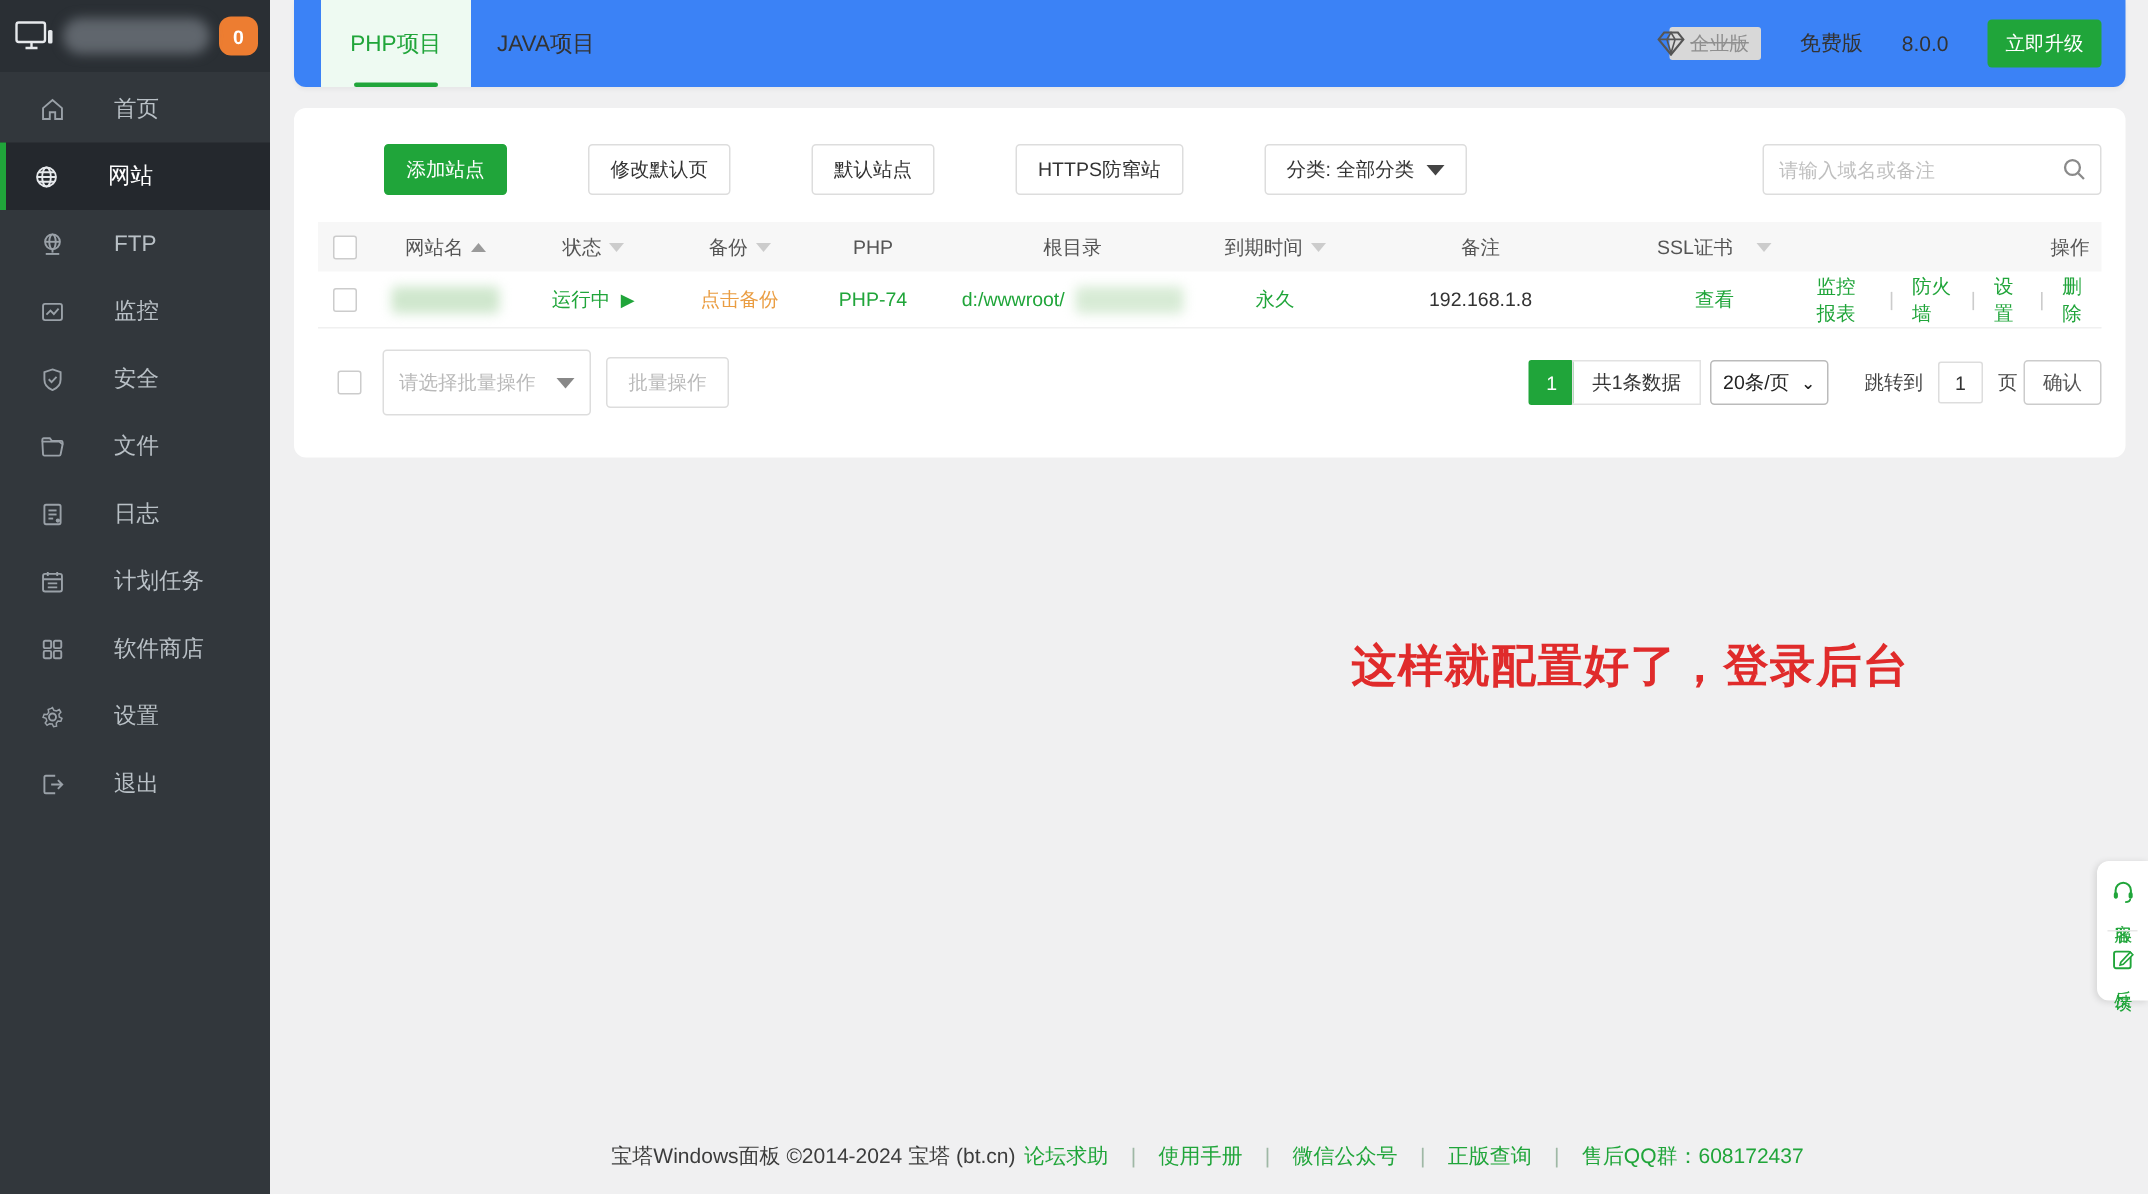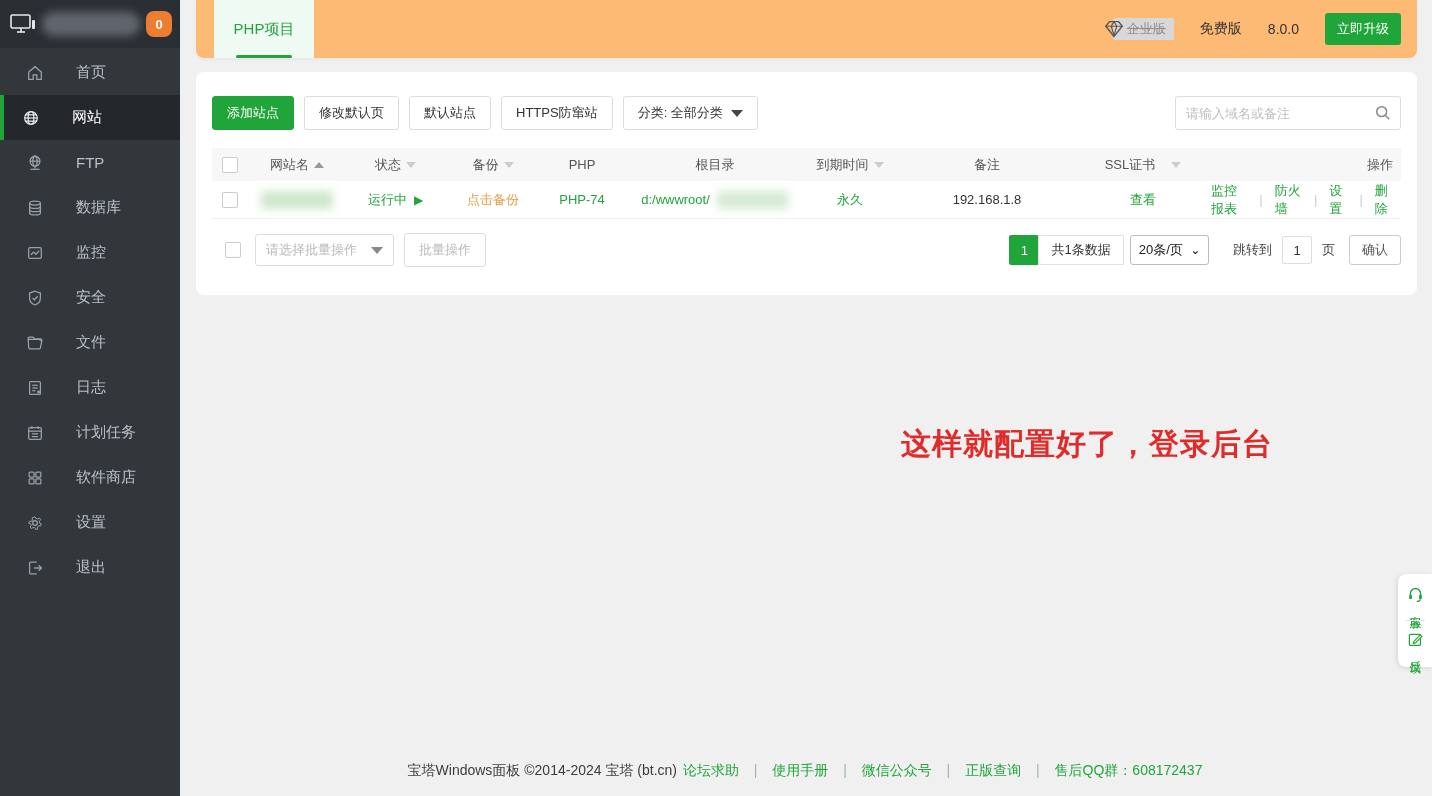--- a/index.html
+++ b/index.html
@@ -34,21 +34,21 @@
   }
   .menu-item svg { width:18px; height:18px; stroke:#9aa1a8; fill:none; stroke-width:1.4; flex:0 0 auto; }
   .menu-item.active {
     background:#24282d; color:#fff; border-left:4px solid #20a53a;
     padding-left:18px;
   }
   .menu-item.active svg { stroke:#e6e9ec; }
   
   .main { margin-left:180px; position:relative; height:796px; }
   .tabbar {
-    margin:0 15px 0 16px; height:58px; background:#fdba74;
+    margin:0 15px 0 16px; height:58px; background:#3b82f6;
     border-radius:0 0 8px 8px; display:flex; align-items:stretch;
     box-shadow:0 2px 3px rgba(0,0,0,0.04); position:relative;
   }
   .tab {
     width:100px; display:flex; align-items:center; justify-content:center;
     font-size:15px; color:#333; cursor:pointer; position:relative;
   }
   .tab:first-child { margin-left:18px; }
   .tab.active { color:#20a53a; background:#eefaf2; }
   .tab.active::after {
@@ -74,21 +74,21 @@
   }
   
   .card {
     margin:14px 15px 0 16px; background:#fff; border-radius:8px;
     padding:24px 16px 28px 16px; position:relative;
   }
   .toolbar { display:flex; align-items:center; gap:10px; }
   .btn {
     height:34px; padding:0 14px; font-size:13px; background:#fff;
     border:1px solid #ddd; border-radius:3px; color:#333; cursor:pointer;
-    display:inline-flex; align-items:center; gap:8px;
+    display:inline-flex; align-items:center; gap:8px;margin-left:44px;
   }
   .btn.primary { background:#20a53a; border-color:#20a53a; color:#fff; }
   .caret-down {
     width:0; height:0; border-left:6px solid transparent;
     border-right:6px solid transparent; border-top:7px solid #444;
   }
   .search-box {
     margin-left:auto; position:relative; width:226px;
   }
   .search-box input {
@@ -143,21 +143,21 @@
     filter:blur(4px);
   }
   .blur-root {
     width:72px; height:18px; border-radius:3px; background:#d7ebd5;
     filter:blur(4px); margin-left:2px;
   }
   .play { font-size:12px; margin-left:2px; }
   
   .bottom-bar { display:flex; align-items:center; margin-top:14px; }
   .fake-select {
-    height:32px; border:1px solid #ddd; border-radius:3px; background:#fff;
+    height:44px; border:1px solid #ddd; border-radius:3px; background:#fff;
     display:inline-flex; align-items:center; gap:14px; padding:0 10px;
     font-size:13px; color:#b9b9b9; cursor:pointer; margin-left:14px;
   }
   .fake-select .caret-down { border-top-color:#888; }
   .btn.muted { color:#b9b9b9; margin-left:10px; }
   .pager { margin-left:auto; display:flex; align-items:center; font-size:13px; }
   .page-num {
     width:30px; height:30px; background:#20a53a; color:#fff;
     display:flex; align-items:center; justify-content:center;
     border-radius:2px; cursor:pointer;
@@ -173,21 +173,21 @@
   }
   .page-size .vcaret { font-size:11px; color:#222; font-weight:bold; }
   .jump-label { margin-left:24px; color:#444; }
   .jump-input {
     width:30px; height:28px; border:1px solid #ddd; border-radius:2px;
     text-align:center; font-size:13px; margin:0 10px; color:#333;
     outline:none; font-family:inherit;
   }
   .confirm-btn {
     height:30px; padding:0 12px; border:1px solid #ccc; border-radius:3px;
-    background:#fff; color:#555; font-size:13px; margin-left:14px;
+    background:#fff; color:#555; font-size:13px; margin-left:4px;
     cursor:pointer;
   }
   .page-word { color:#444; }
   
   .annotation {
     position:absolute; left:721px; top:424px; font-size:30px;
     font-weight:bold; color:#e02b2b; letter-spacing:1px; white-space:nowrap;
   }
   
   .float-widget {
@@ -250,29 +250,20 @@
           <circle cx="10" cy="8" r="5.5"></circle>
           <ellipse cx="10" cy="8" rx="2.4" ry="5.5"></ellipse>
           <line x1="4.5" y1="8" x2="15.5" y2="8"></line>
           <line x1="10" y1="13.5" x2="10" y2="16"></line>
           <line x1="5" y1="17" x2="15" y2="17"></line>
         </svg>
       <span>FTP</span>
     </div>
     <div class="menu-item">
       <svg viewBox="0 0 20 20">
-          <ellipse cx="10" cy="4.5" rx="6" ry="2.2"></ellipse>
-          <path d="M4 4.5 V15.5 C4 16.7 6.7 17.7 10 17.7 C13.3 17.7 16 16.7 16 15.5 V4.5"></path>
-          <path d="M4 8.2 C4 9.4 6.7 10.4 10 10.4 C13.3 10.4 16 9.4 16 8.2"></path>
-          <path d="M4 11.9 C4 13.1 6.7 14.1 10 14.1 C13.3 14.1 16 13.1 16 11.9"></path>
-        </svg>
-      <span>数据库</span>
-    </div>
-    <div class="menu-item">
-      <svg viewBox="0 0 20 20">
           <rect x="3" y="4" width="14" height="12" rx="1.5"></rect>
           <path d="M5.5 12 L8.5 9 L11 11.5 L14.5 7.5"></path>
         </svg>
       <span>监控</span>
     </div>
     <div class="menu-item">
       <svg viewBox="0 0 20 20">
           <path d="M10 2.5 L16 4.5 V10 C16 14 13.5 16.5 10 17.8 C6.5 16.5 4 14 4 10 V4.5 Z"></path>
           <path d="M7.2 9.8 L9.3 12 L13 8"></path>
         </svg>
@@ -329,20 +320,21 @@
         </svg>
       <span>退出</span>
     </div>
   </div>
 </div>
 
 <div class="main">
 
   <div class="tabbar">
     <div class="tab active">PHP项目</div>
+    <div class="tab">JAVA项目</div>
     <div class="tabbar-right">
       <div class="ent-badge">
         <svg viewBox="0 0 24 24">
           <path d="M7 4 H17 L21 9 L12 20 L3 9 Z" fill="none" stroke="#555" stroke-width="1.5"></path>
           <path d="M3 9 H21 M9 9 L12 4 L15 9 M9 9 L12 19 L15 9" fill="none" stroke="#555" stroke-width="1.2"></path>
         </svg>
         <span class="ent-text">企业版</span>
       </div>
       <span class="edition">免费版</span>
       <span class="version">8.0.0</span>

